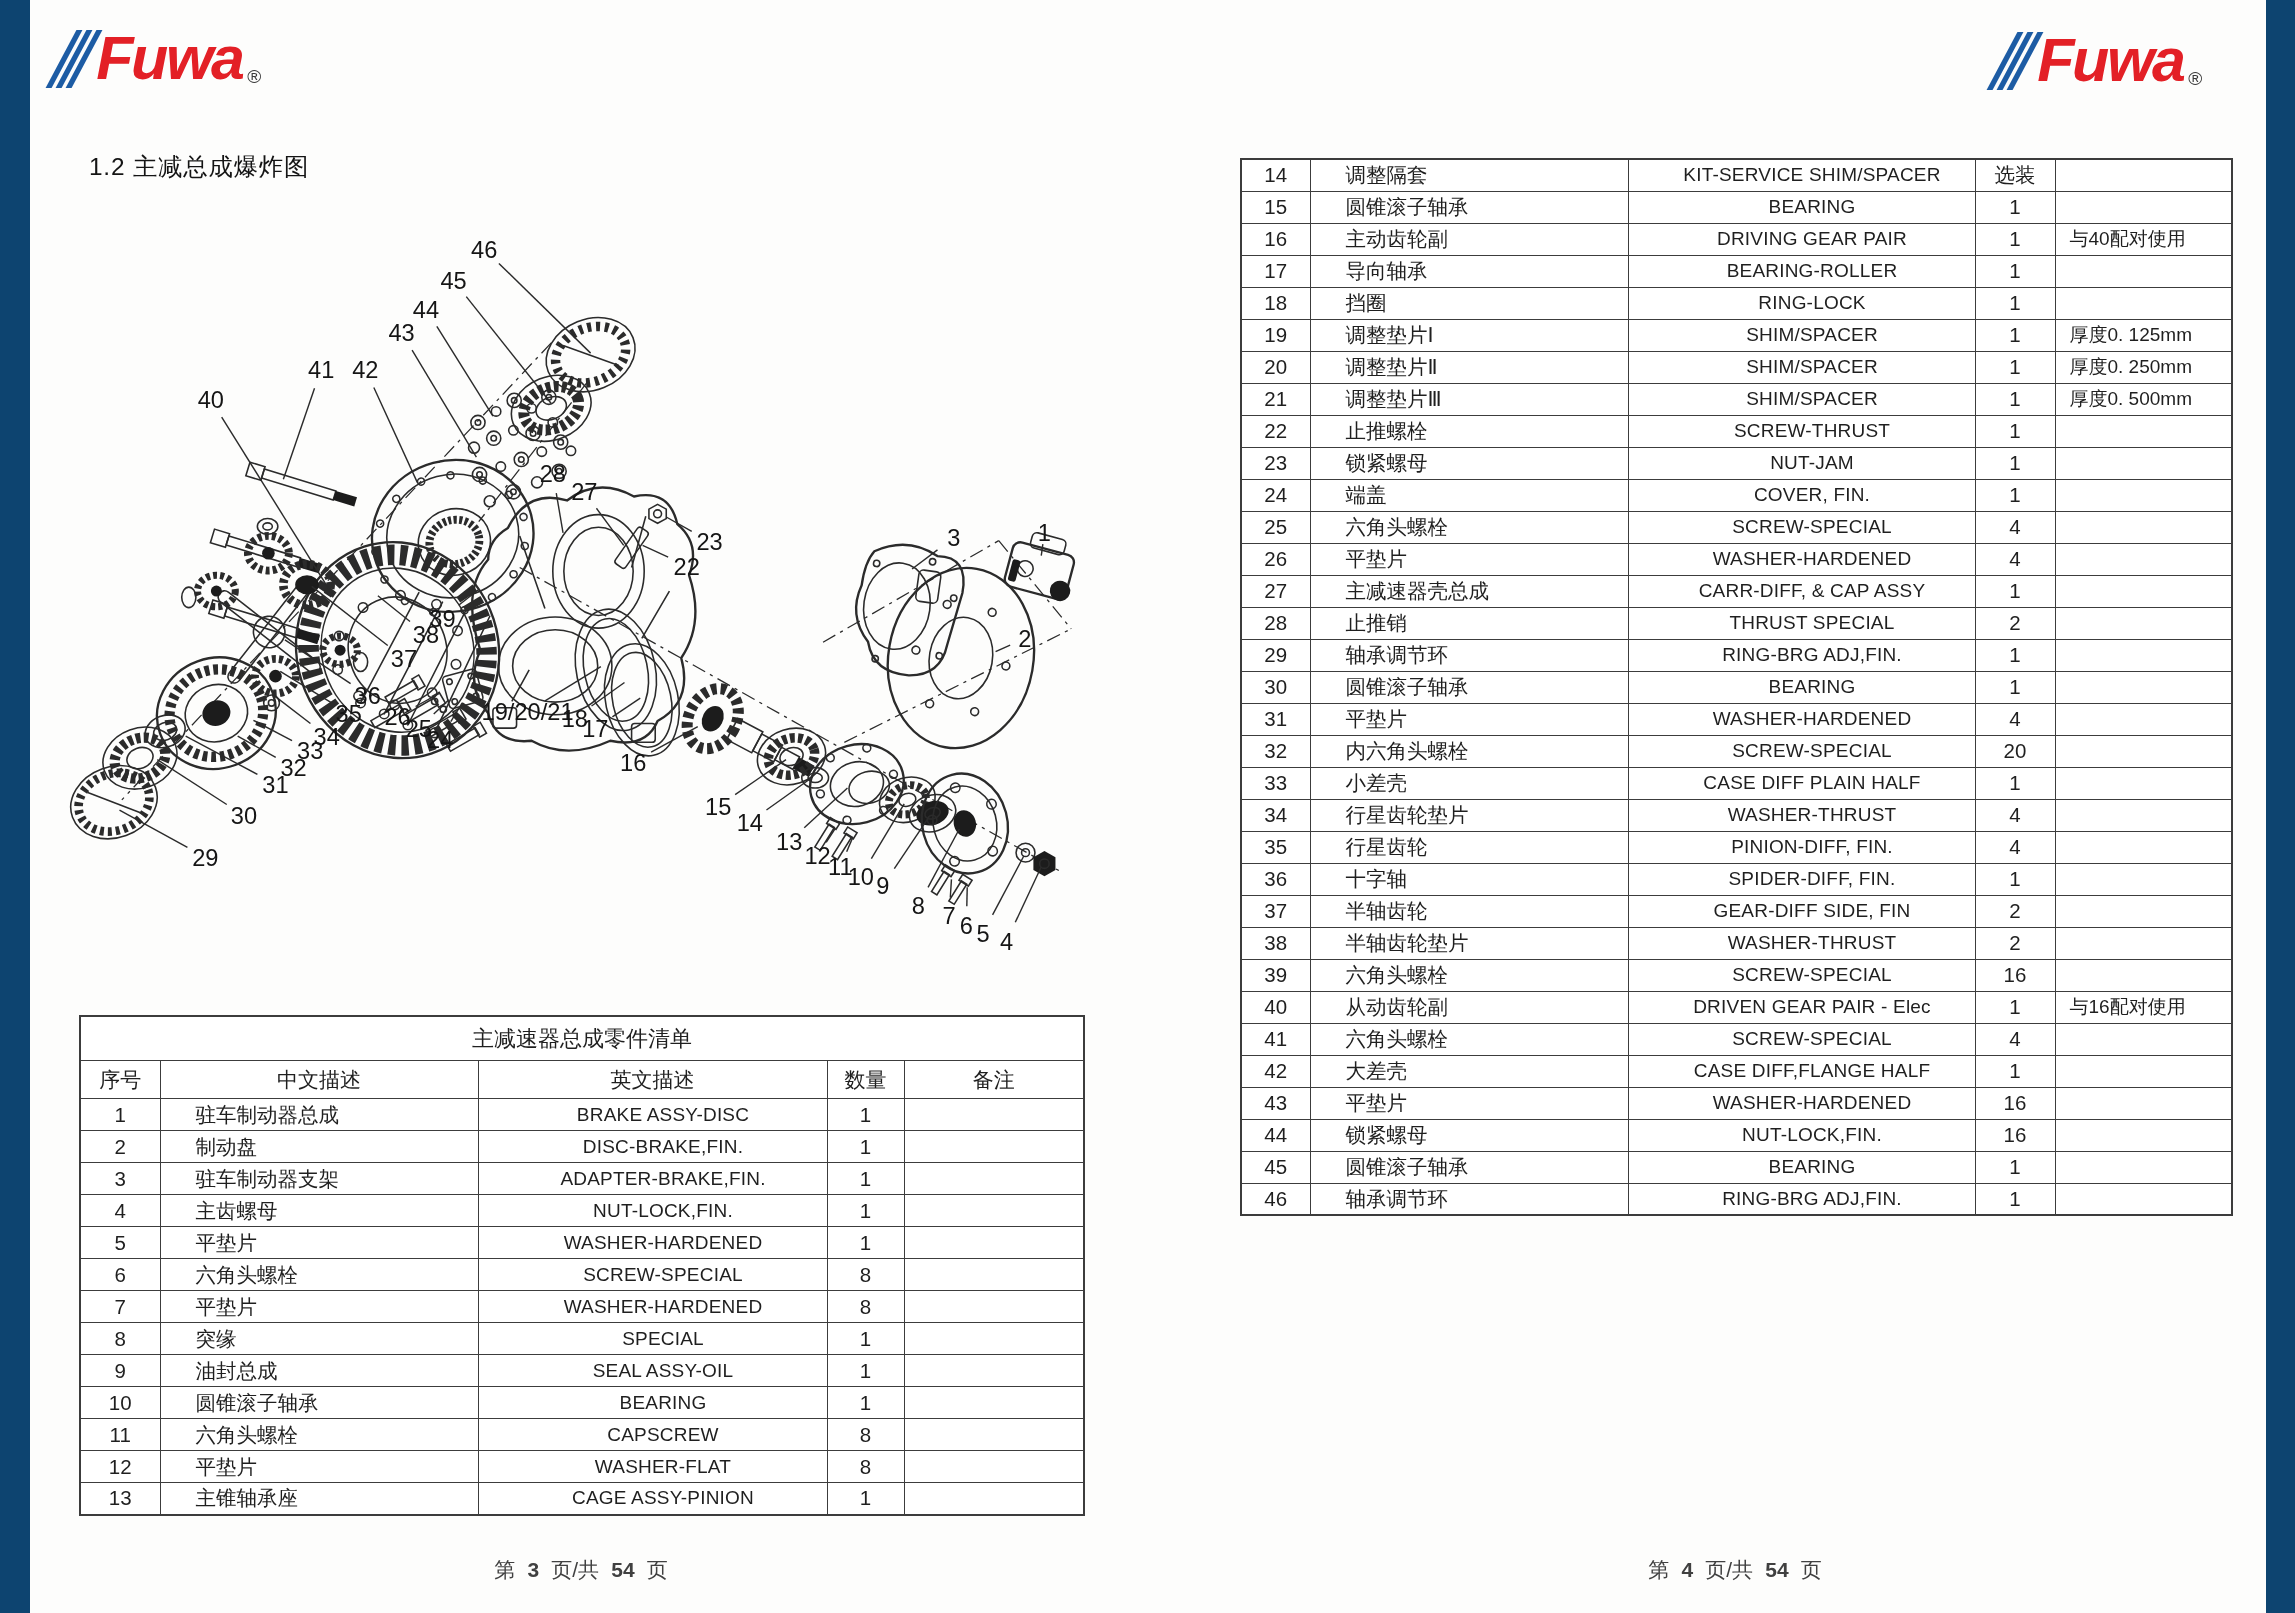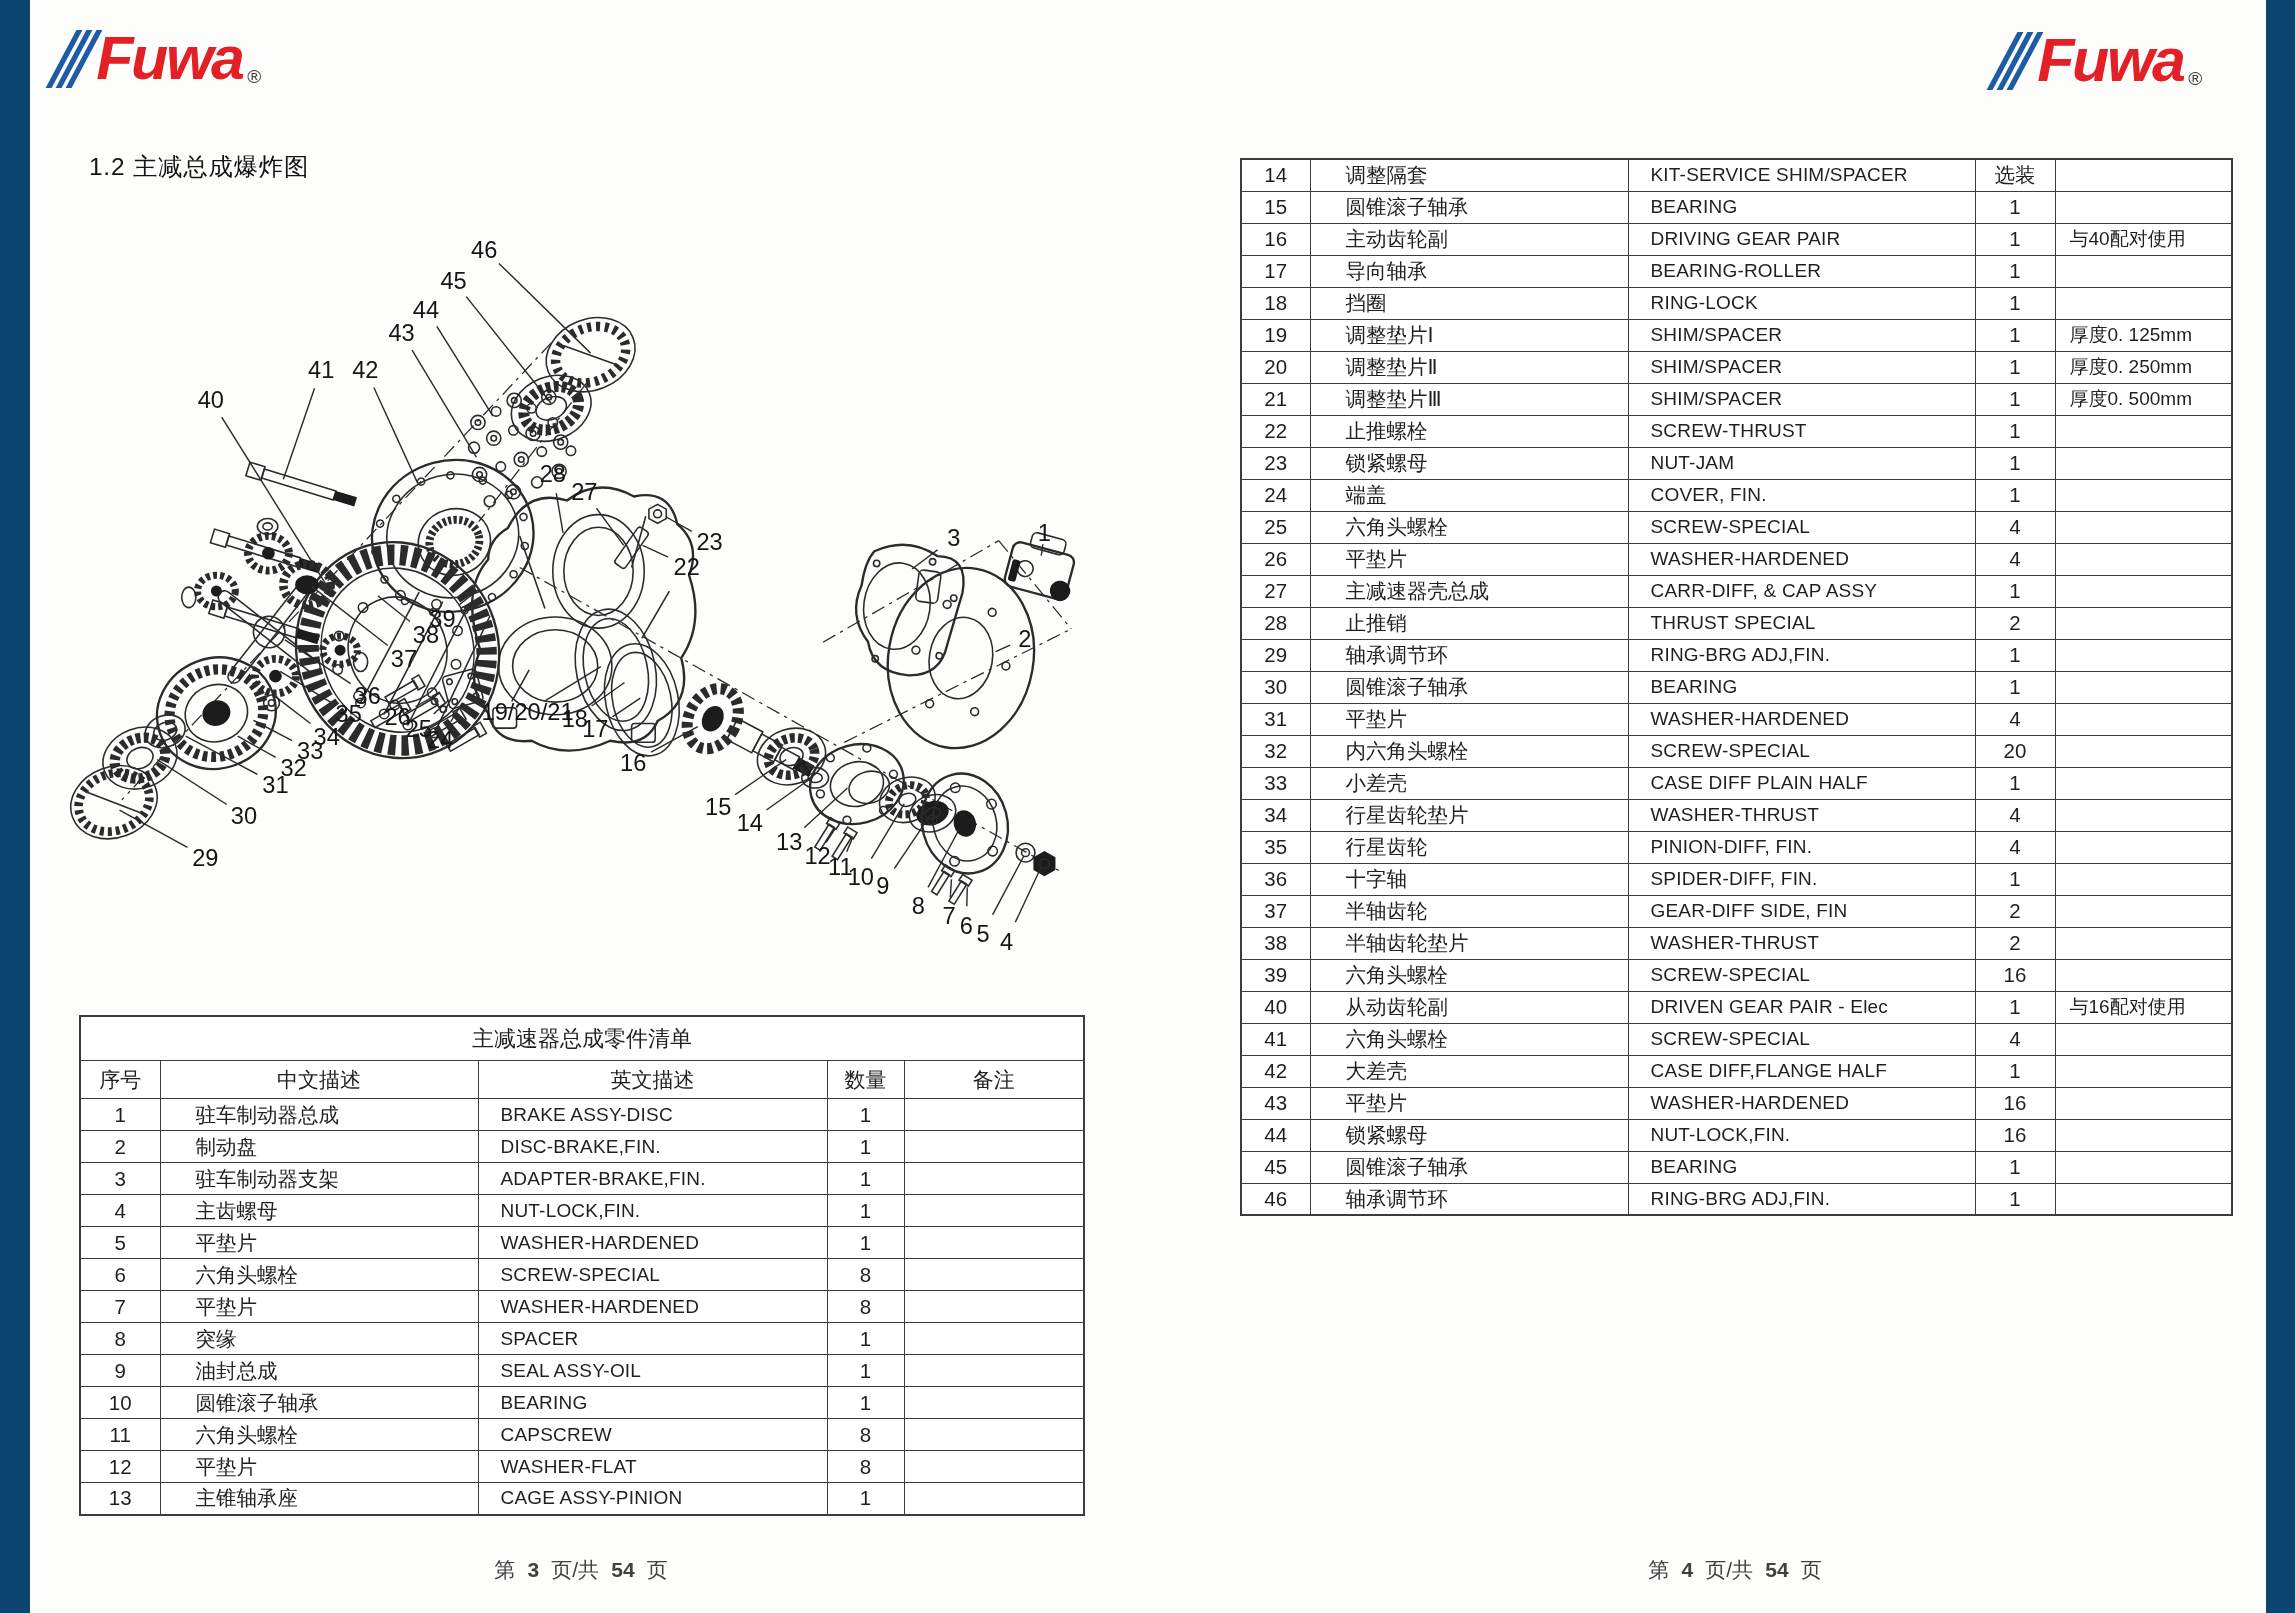--- a/index.html
+++ b/index.html
@@ -30,21 +30,21 @@
   table.parts,table.parts th,table.parts td{border:1.6px solid #3c3c3c;}
   table.parts{border-width:2.4px;}
   #left-table{left:79px;top:1015px;width:1004px;}
   #right-table{left:1240px;top:158px;width:990px;}
   .title-row th{height:41px;font-size:22px;font-weight:400;text-align:center;margin-left:32px;}
   .head-row th{height:35px;font-size:21px;font-weight:400;text-align:center;}
   tr.prow{height:32px;}
   td{font-size:20.5px;vertical-align:middle;overflow:hidden;white-space:nowrap;}
   td.c-no,td.c-qty{text-align:center;}
   td.c-cn{text-align:left;padding-left:35px;}
-  td.c-en{text-align:left;padding-left:22px;font-size:19px;letter-spacing:0.2px;}
+  td.c-en{text-align:center;padding-left:22px;font-size:19px;letter-spacing:0.2px;}
   td.c-note{text-align:left;padding-left:14px;font-size:19px;}
   
   .footer{position:absolute;top:1556px;font-size:21px;text-align:center;color:#404040;}
   .footer .num{font-weight:700;padding:0 6.3px;}
   #footer-left{left:79px;width:1004px;}
   #footer-right{left:1240px;width:990px;}
 </style>
 </head>
 <body>
 
@@ -591,21 +591,21 @@
         <td class="c-no">7</td>
         <td class="c-cn">平垫片</td>
         <td class="c-en">WASHER-HARDENED</td>
         <td class="c-qty">8</td>
         <td class="c-note"></td>
       </tr>
 
       <tr class="prow">
         <td class="c-no">8</td>
         <td class="c-cn">突缘</td>
-        <td class="c-en">SPACER</td>
+        <td class="c-en">SPECIAL</td>
         <td class="c-qty">1</td>
         <td class="c-note"></td>
       </tr>
 
       <tr class="prow">
         <td class="c-no">9</td>
         <td class="c-cn">油封总成</td>
         <td class="c-en">SEAL ASSY-OIL</td>
         <td class="c-qty">1</td>
         <td class="c-note"></td>

